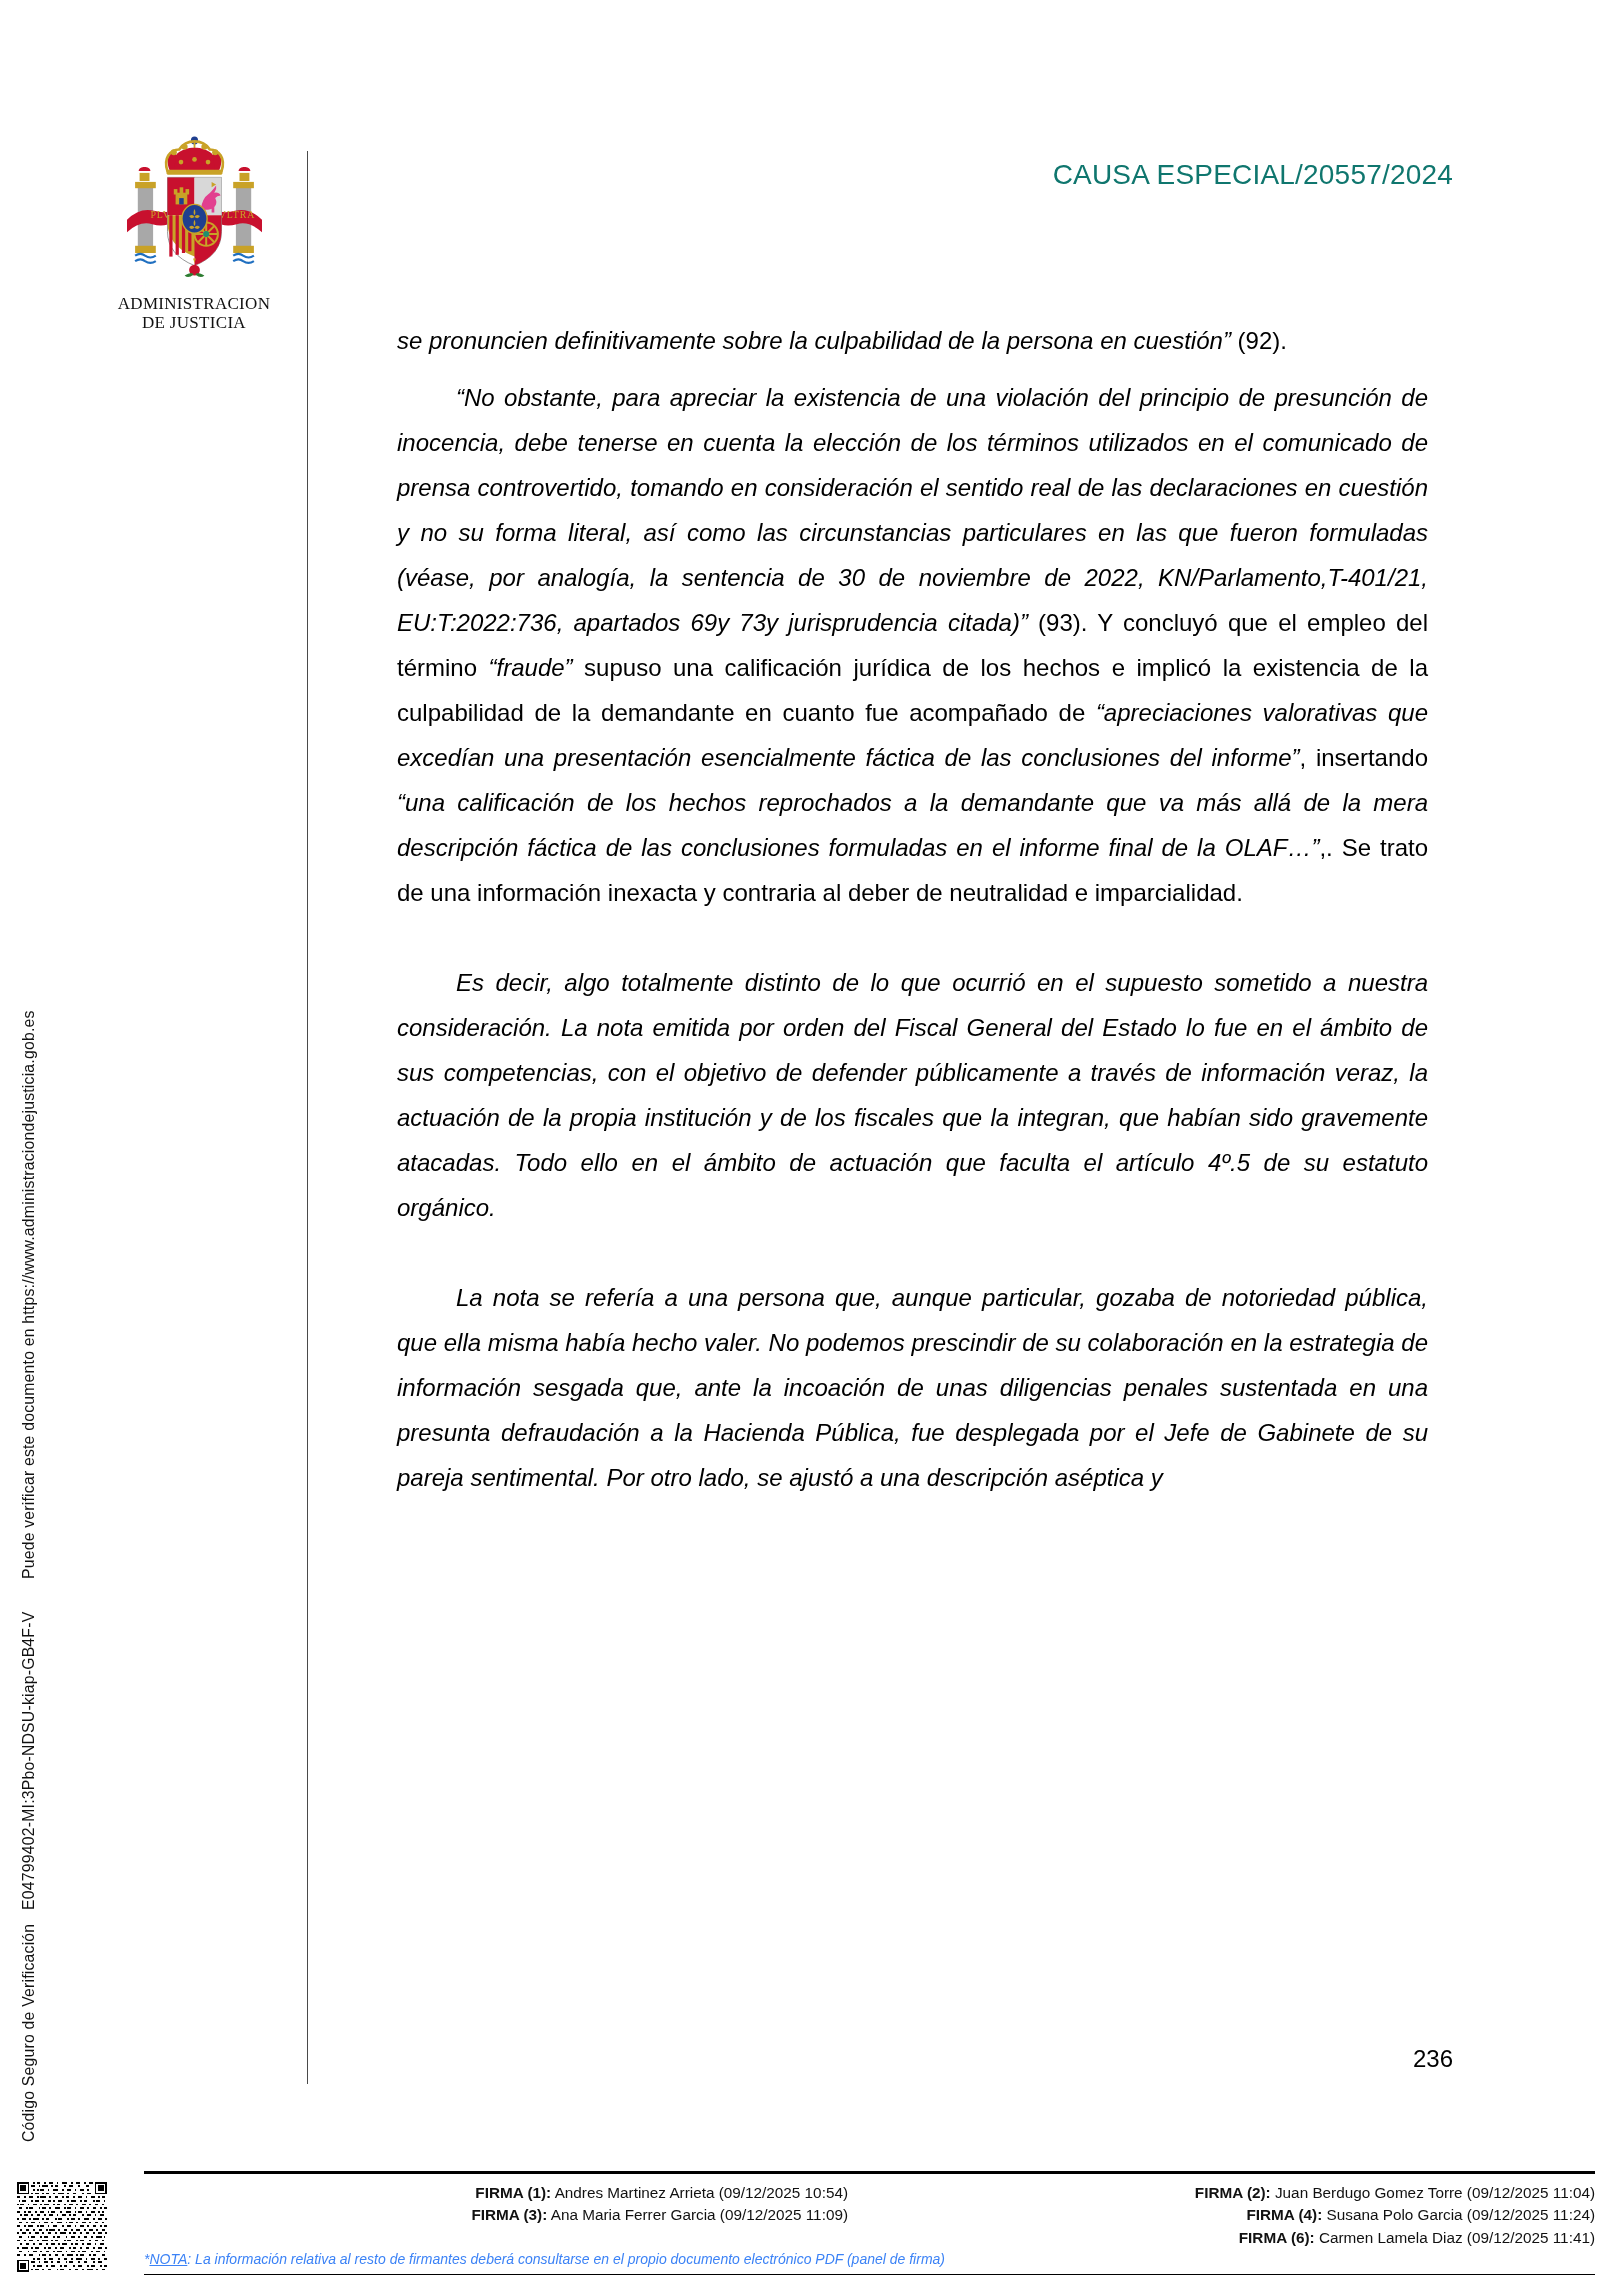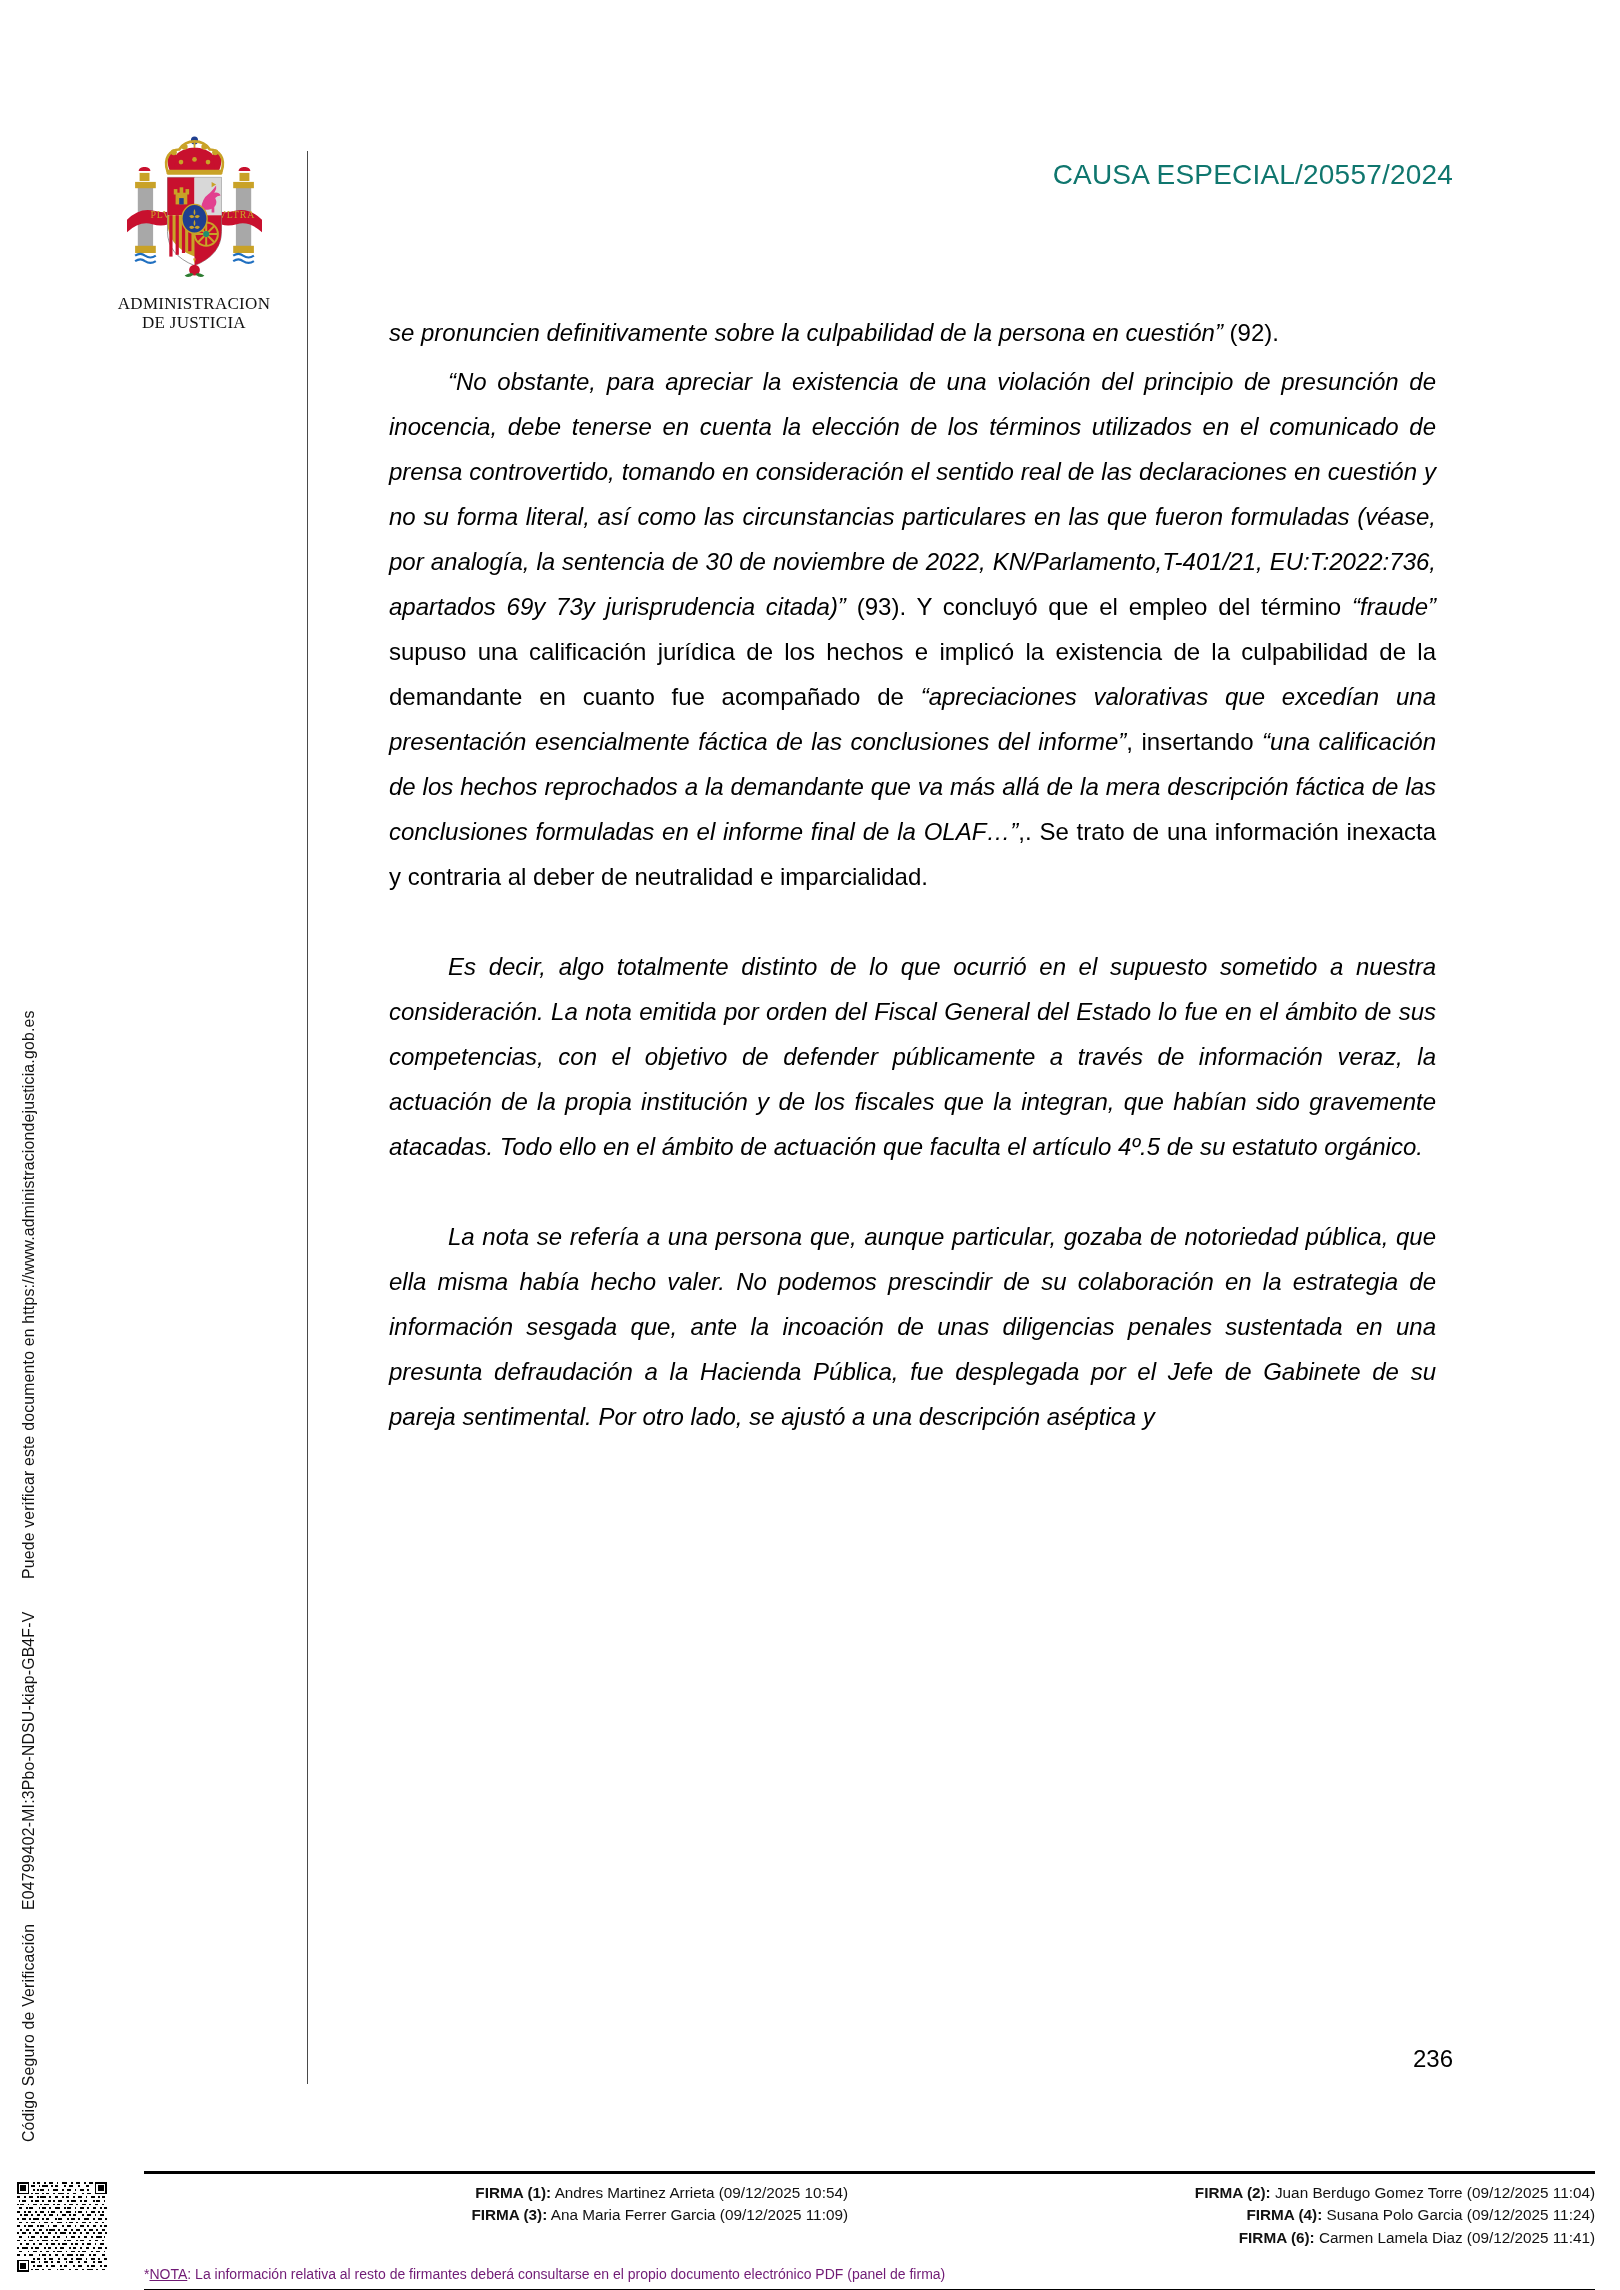--- a/index.html
+++ b/index.html
@@ -91,21 +91,21 @@
   }
 
   
   .body-col {
     position: absolute;
     left: 385px;
     top: 306px;
     width: 1055px;
   }
   p.para {
-    margin: 4px;
+    margin: 12px;
     font-size: 24px;
     line-height: 45px;
     text-align: justify;
     text-justify: inter-word;
     color: #000;
     hyphens: none;
   }
   p.para.indent { text-indent: 59px; }
   p.spacer-before { margin-top: 45px; font-style: italic; }
   .it { font-style: italic; }
@@ -139,25 +139,26 @@
   .sig-col { width: 50%; }
   .sig-col.right { padding-left: 43px; }
   .sig-line {
     font-size: 15.3px;
     line-height: 22.5px;
     color: #111;
     white-space: nowrap;
   }
   .sig-line b { font-weight: bold; }
   .note {
-    margin-top: 16px;
+    margin-top: 1px;
     font-size: 14px;
     line-height: 18px;
-    color: #701a75;
+    color: #3b82f6;
     white-space: nowrap;
+    font-style: italic;
   }
   .note .nota-word { text-decoration: underline; }
   .footer-rule-bottom {
     margin-top: 5.4px;
     height: 1.8px;
     background: #000;
     width: 100%;
   }
 </style>
 </head>

